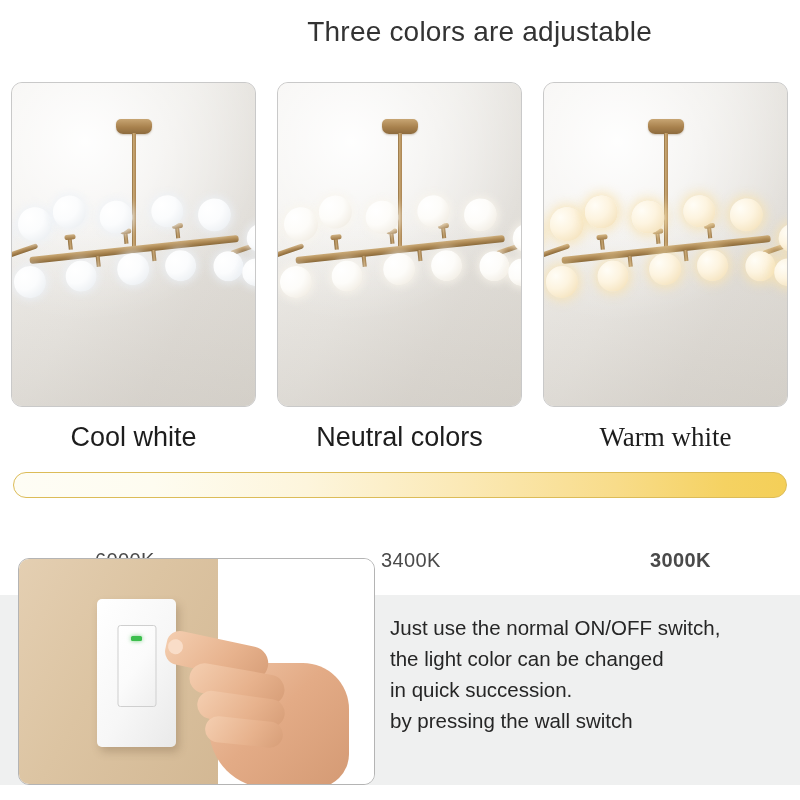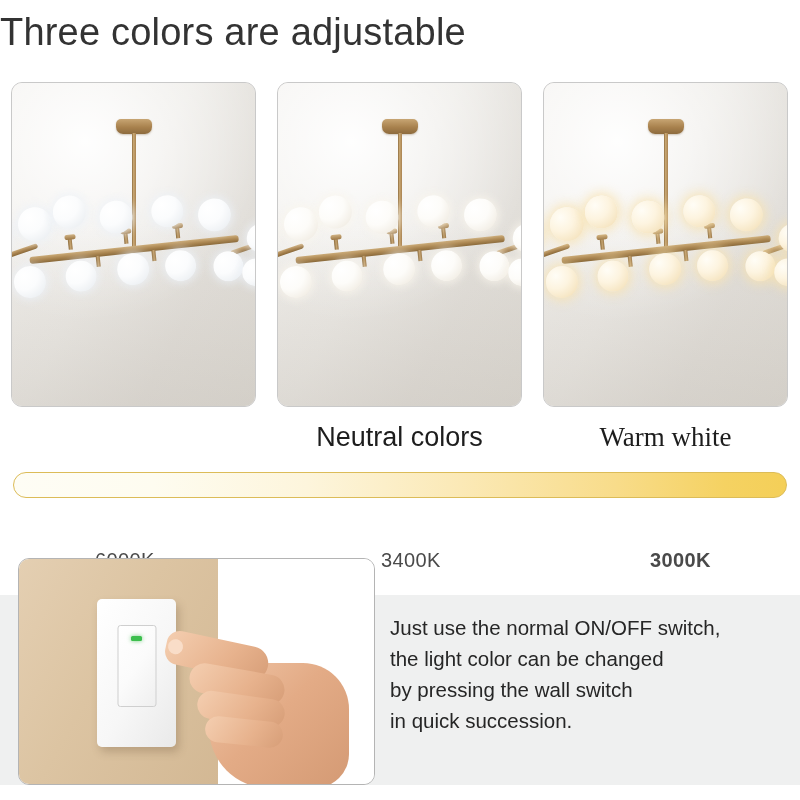--- a/index.html
+++ b/index.html
@@ -9,22 +9,22 @@
     font-family:"Liberation Sans", sans-serif;
     color:#2e2e2e;
     position:relative;
     overflow:hidden;
   }
 
   
   .title {
     position:absolute;
     top:6px; left:0; width:652px;
-    text-align:left;
-    font-size:38px;
+    text-align:right;
+    font-size:28px;
     font-weight:300;
     letter-spacing:0.2px;
     color:#333333;
     line-height:52px;
     white-space:nowrap;
   }
 
   
   .panels { position:absolute; top:82px; left:0; width:800px; height:325px; }
   .panel {
@@ -332,20 +332,21 @@
         <div class="globe" style="width:33px;height:33px; left:172px; top:-36px;"></div>
         <div class="globe" style="width:30px;height:30px; left:182px; top:18px;"></div>
         <div class="globe" style="width:29px;height:29px; left:218px; top:-6px;"></div>
         <div class="globe" style="width:28px;height:28px; left:210px; top:28px;"></div>
       </div>
     </div>
   </div>
 </div>
 
 <div class="captions">
+  <div class="caption c1">Cool white</div>
   <div class="caption c2">Neutral colors</div>
   <div class="caption c3">Warm white</div>
 </div>
 
 <div class="kbar"></div>
 <div class="klabels">
   <div class="klabel k1">6000K</div>
   <div class="klabel k2">3400K</div>
   <div class="klabel k3">3000K</div>
 </div>
@@ -367,15 +368,15 @@
     </div>
     <div class="finger f2"></div>
     <div class="finger f3"></div>
     <div class="finger f4"></div>
   </div>
 </div>
 
 <div class="bodytext">
   <div class="bodyline"> Just use the normal ON/OFF switch,</div>
   <div class="bodyline">the light color can be changed</div>
+  <div class="bodyline">in quick succession.</div>
   <div class="bodyline">by pressing the wall switch</div>
-  <div class="bodyline">in quick succession.</div>
 </div>
 
 </body></html>

